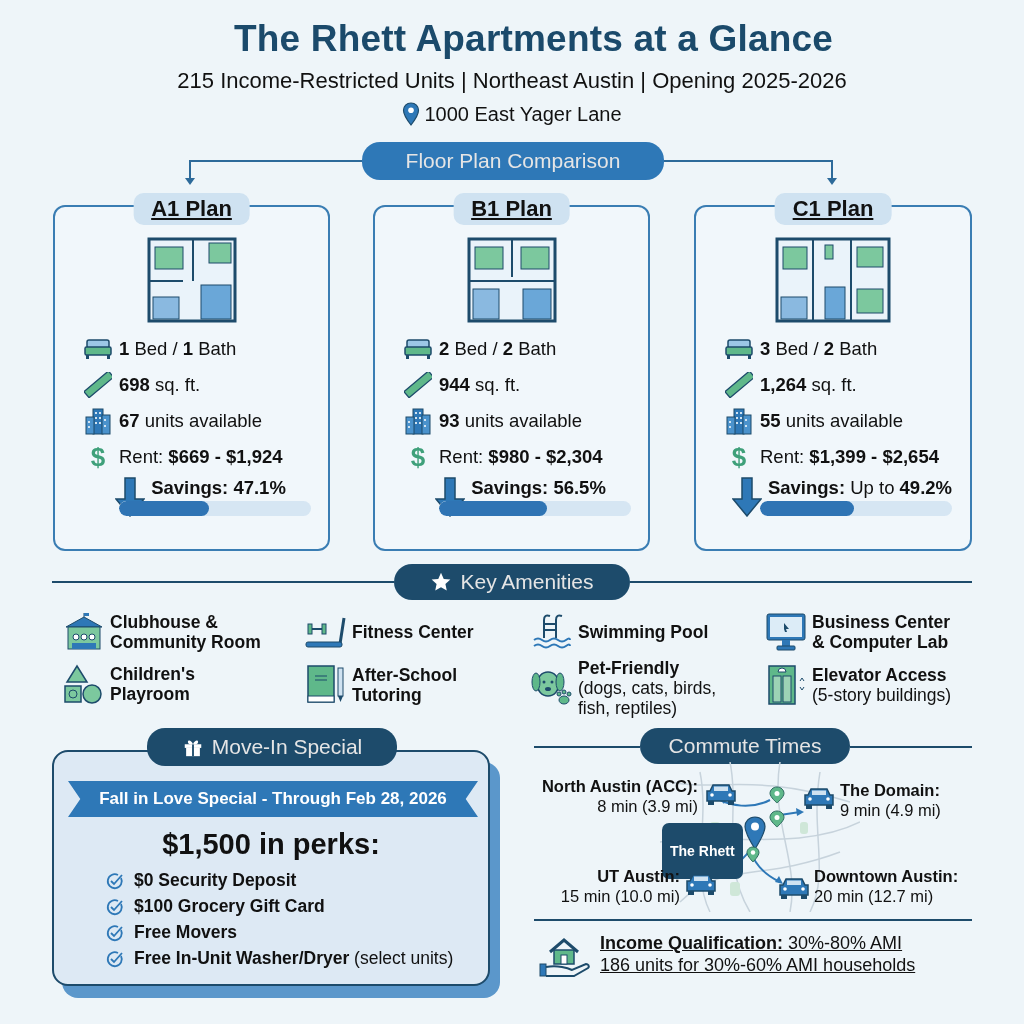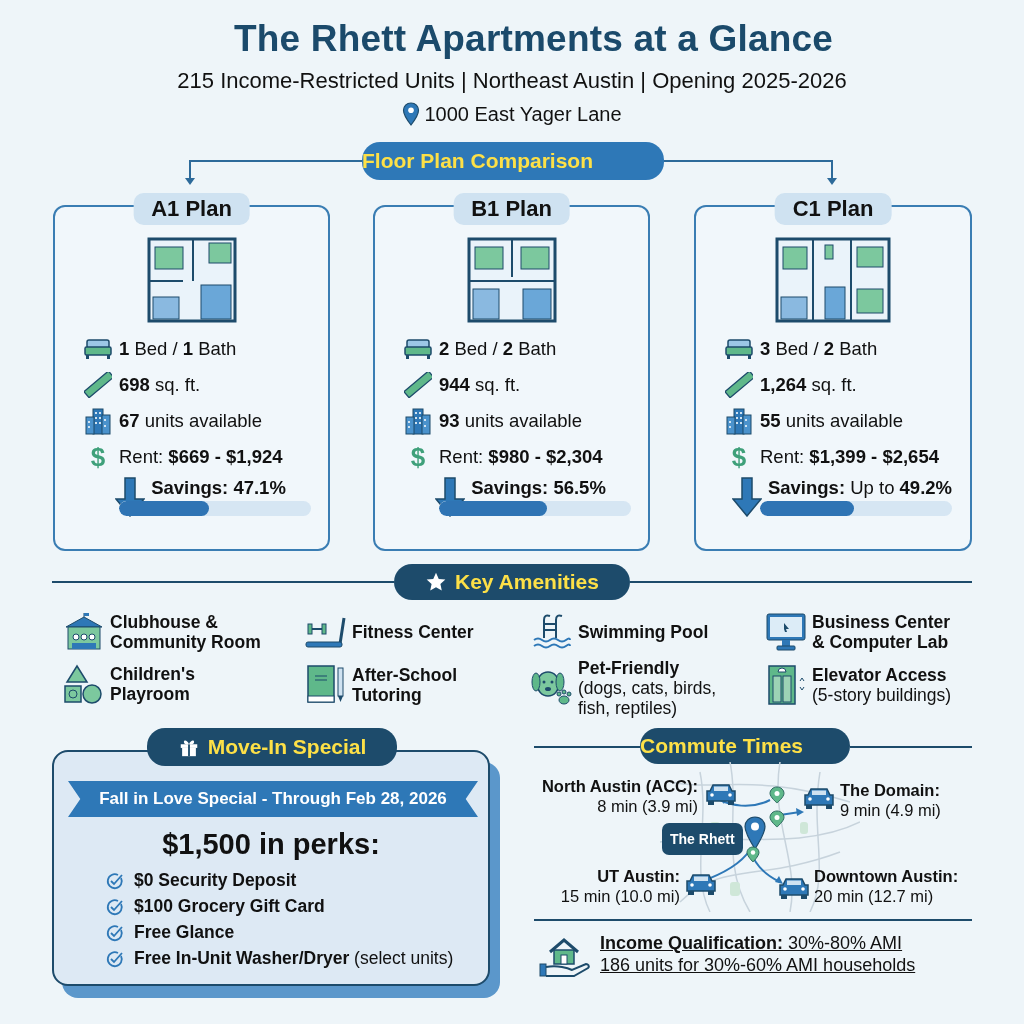--- a/index.html
+++ b/index.html
@@ -17,35 +17,36 @@
   }
   .subtitle {
     left: 0; width: 1024px; top: 68px; text-align: center;
     font-size: 22px; color: #111;
   }
   .address {
     left: 0; width: 1024px; top: 102px; text-align: center; font-size: 20px;
     display: flex; justify-content: center; align-items: center; gap: 4px;
   }
   .pill {
-    background: #2e78b7; color: #fde047; font-weight: bold; border-radius: 18px;
+    background: #2e78b7; color: #e5e5e5; font-weight: normal; border-radius: 18px;
+    text-align: center;
   }
   .pill.dark { background: #1d4b6b; }
   .fp-pill { left: 362px; top: 142px; width: 302px; height: 38px; line-height: 38px; font-size: 21px; }
   .connector { border-top: 2px solid #2d6a9a; }
   .vconn { border-left: 2px solid #2d6a9a; }
   .arrowhead { width: 0; height: 0; border-left: 5px solid transparent; border-right: 5px solid transparent; border-top: 7px solid #2d6a9a; }
 
   .card {
     border: 2px solid #3a7db3; border-radius: 12px; background: #f1f7fb;
   }
   .card-title {
     position: absolute; top: -14px; left: 50%; transform: translateX(-50%);
     background: #cfe2f1; border-radius: 10px; padding: 3px 18px;
-    font-size: 22px; font-weight: bold; color: #111; white-space: nowrap;
+    font-size: 22px; font-weight: bold; color: #111; white-space: nowrap; text-decoration: underline;
   }
   .fp-img { position: absolute; top: 30px; left: 50%; transform: translateX(-50%); }
   .rows { position: absolute; left: 22px; top: 124px; right: 10px; }
   .row { display: flex; align-items: center; height: 36px; font-size: 18.5px; }
   .row .ic { width: 42px; display: flex; justify-content: center; align-items: center; }
   .row b { font-weight: bold; }
   .savings { display: flex; align-items: flex-start; margin-top: 2px; font-size: 18.5px; line-height: 21px; justify-content: center; }
   .bar { position: absolute; left: 64px; top: 294px; height: 15px; width: 192px; background: #d6e6f3; border-radius: 8px; overflow: hidden; }
   .bar .fill { height: 100%; background: #2f74b4; border-radius: 8px; }
 
@@ -67,21 +68,21 @@
     display: flex; align-items: center; justify-content: center;
     clip-path: polygon(0 0, 100% 0, 97% 50%, 100% 100%, 0 100%, 3% 50%);
   }
   .perks-title { left: 52px; width: 438px; top: 828px; text-align: center; font-size: 29px; font-weight: bold; }
   .perk { left: 106px; display: flex; align-items: center; gap: 10px; font-size: 17.5px; font-weight: bold; }
   .perk .norm { font-weight: normal; }
 
   .commute-pill { left: 640px; top: 728px; width: 210px; height: 36px; line-height: 36px; font-size: 21px; }
   .cm-label { font-size: 16.5px; line-height: 20px; }
   .cm-label b { font-weight: bold; }
-  .rhett-tag { background: #1d4b6b; color: #fff; font-weight: bold; font-size: 14px; border-radius: 7px; padding: 8px 8px; }
+  .rhett-tag { background: #1d4b6b; color: #fff; font-weight: bold; font-size: 14px; border-radius: 7px; padding: 20px 8px; }
 
   .income { left: 600px; top: 932px; font-size: 18px; line-height: 22px; text-decoration: underline; }
   .income b { font-weight: bold; }
   .mgmt { left: 600px; top: 1044px; font-size: 18px; }
 </style>
 </head>
 <body>
 
 <div class="abs title">The Rhett Apartments at a Glance</div>
 <div class="abs subtitle">215 Income-Restricted Units | Northeast Austin | Opening 2025-2026</div>
@@ -485,21 +486,21 @@
         <path d="M15 6 A7 7 0 1 1 12 3" fill="none" stroke="#2e78b7" stroke-width="1.8"></path>
         <path d="M5 9 L8 12 L16 3" fill="none" stroke="#2e78b7" stroke-width="1.8"></path>
       </svg>
     <span><span>$100 Grocery Gift Card</span><span class="norm"></span></span>
     </div>
     <div class="abs perk" style="top: 922px;">
       <svg width="18" height="18" viewBox="0 0 18 18">
         <path d="M15 6 A7 7 0 1 1 12 3" fill="none" stroke="#2e78b7" stroke-width="1.8"></path>
         <path d="M5 9 L8 12 L16 3" fill="none" stroke="#2e78b7" stroke-width="1.8"></path>
       </svg>
-    <span><span>Free Glance</span><span class="norm"></span></span>
+    <span><span>Free Movers</span><span class="norm"></span></span>
     </div>
     <div class="abs perk" style="top: 948px;">
       <svg width="18" height="18" viewBox="0 0 18 18">
         <path d="M15 6 A7 7 0 1 1 12 3" fill="none" stroke="#2e78b7" stroke-width="1.8"></path>
         <path d="M5 9 L8 12 L16 3" fill="none" stroke="#2e78b7" stroke-width="1.8"></path>
       </svg>
     <span><span>Free In-Unit Washer/Dryer</span><span class="norm"> (select units)</span></span>
     </div>
   </div>
 

